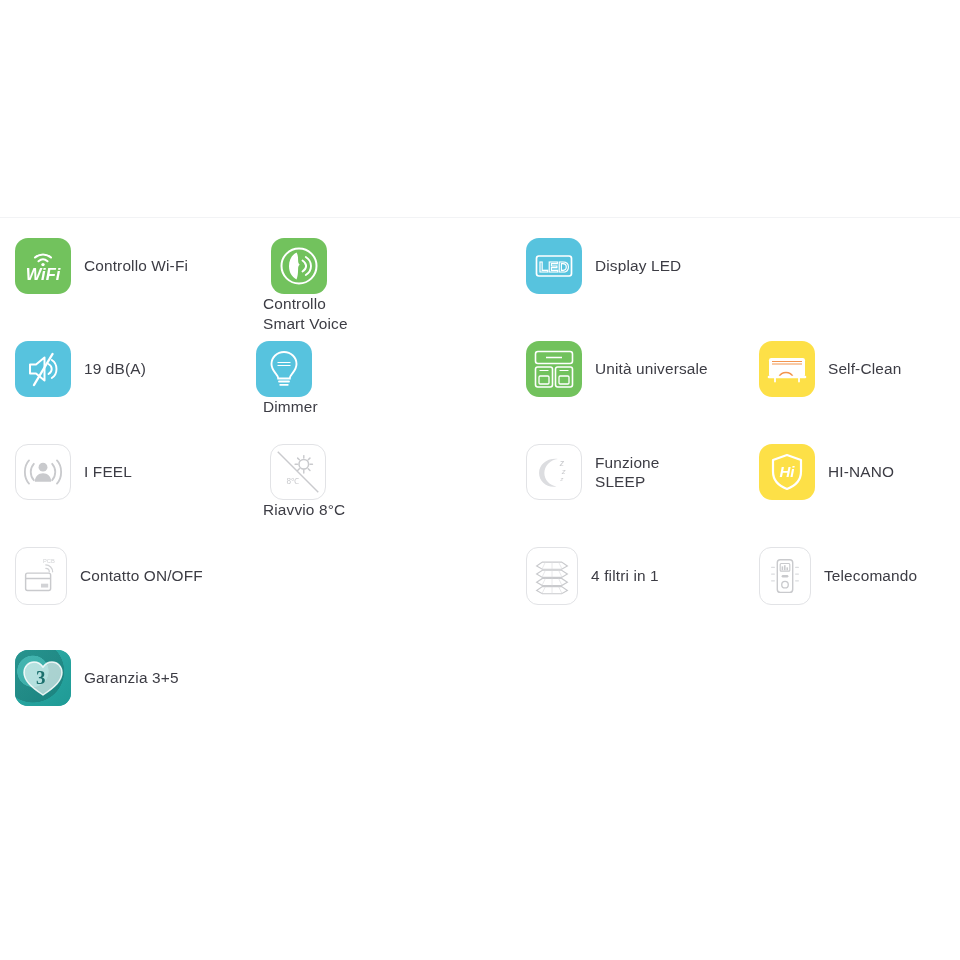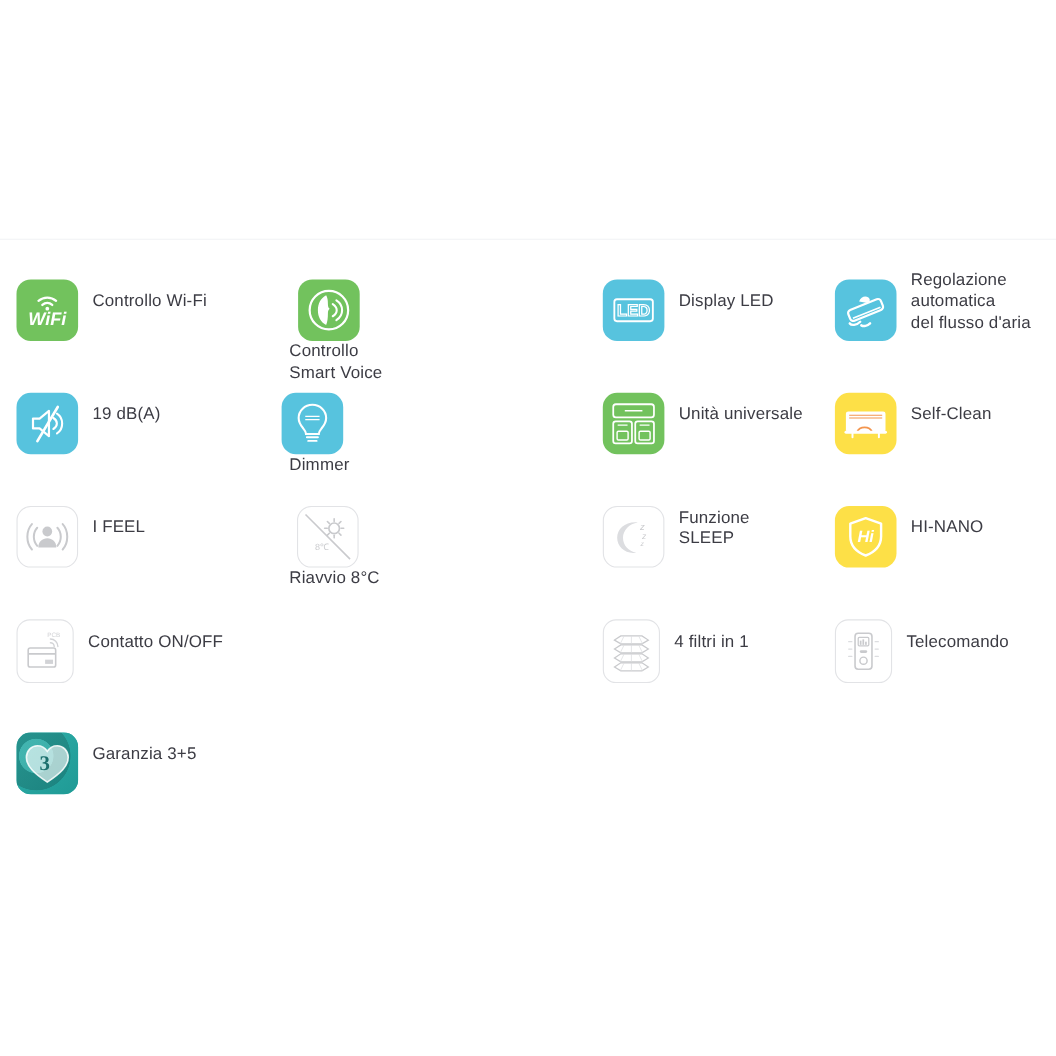--- a/index.html
+++ b/index.html
@@ -46,34 +46,33 @@
   }
 
   .feature-item {
     position: absolute;
     display: flex;
     align-items: center;
     top: 0;
   }
   .feature-item.col0 { left: 15px; }
   .feature-item.col1 { left: 250px; flex-direction: column; }
-  .feature-item.col2 { left: 506px; padding-left: 42px; }
+  .feature-item.col2 { left: 484px; padding-left: 42px; }
   .feature-item.col3 { left: 759px; }
 
   .icon-box {
     width: 56px;
     height: 56px;
     border-radius: 13px;
     flex: 0 0 auto;
     position: relative;
     box-sizing: border-box;
     display: flex;
     justify-content: center;
     overflow: hidden;
-    margin-top: 16px;
   }
   .icon-box.narrow {
     width: 52px;
     height: 58px;
     border-radius: 12px;
   }
   .icon-box.green  { background: #72c25d; }
   .icon-box.blue   { background: #57c3de; }
   .icon-box.orange { background: #fde047; }
   .icon-box.teal   { background: #2ba9a4; }
@@ -149,36 +148,20 @@
       <div class="feature-item col2">
         <div class="icon-box blue">
           <svg width="56" height="56" viewBox="0 0 56 56">
             <rect x="10.5" y="18" width="35" height="20" rx="2.4" fill="none" stroke="#ffffff" stroke-width="1.7"></rect>
             <text x="28" y="33.6" text-anchor="middle" fill="none" stroke="#ffffff" stroke-width="1.1" font-family="Liberation Sans, sans-serif" font-size="15" font-weight="bold">LED</text>
           </svg>
         </div>
         <div class="feature-label">Display LED</div>
       </div>
 
-      <div class="feature-item col3">
-        <div class="icon-box blue">
-          <svg width="56" height="56" viewBox="0 0 56 56">
-            <g transform="rotate(-22 28 28)">
-              <rect x="12" y="22.5" width="32" height="10.5" rx="3" fill="none" stroke="#ffffff" stroke-width="2"></rect>
-              <line x1="14.5" y1="30.5" x2="41.5" y2="30.5" stroke="#ffffff" stroke-width="1.5"></line>
-            </g>
-            <path d="M22 20c1.5-4.5 6-5.5 8.5-3.5 2 1.6 1.3 4.4-1 5" fill="#ffffff"></path>
-            <path d="M23 38.5c-3.5 3.5-8 3.5-9.5 1.5" fill="none" stroke="#ffffff" stroke-width="2.2" stroke-linecap="round"></path>
-            <path d="M32 40c-2.5 2.5-6 3-8 1.8" fill="none" stroke="#ffffff" stroke-width="2.2" stroke-linecap="round"></path>
-          </svg>
-        </div>
-        <div class="feature-label">Regolazione
-automatica
-del flusso d'aria</div>
-      </div>
 
     </div>
 
     <div class="feature-row">
 
       <div class="feature-item col0">
         <div class="icon-box blue">
           <svg width="56" height="56" viewBox="0 0 56 56">
             <path d="M15 23.5h6l8.5-7v23l-8.5-7h-6z" fill="none" stroke="#ffffff" stroke-width="2" stroke-linejoin="round"></path>
             <path d="M33.5 23c2 1.2 3.2 3 3.2 5s-1.2 3.8-3.2 5" fill="none" stroke="#ffffff" stroke-width="1.9" stroke-linecap="round"></path>

